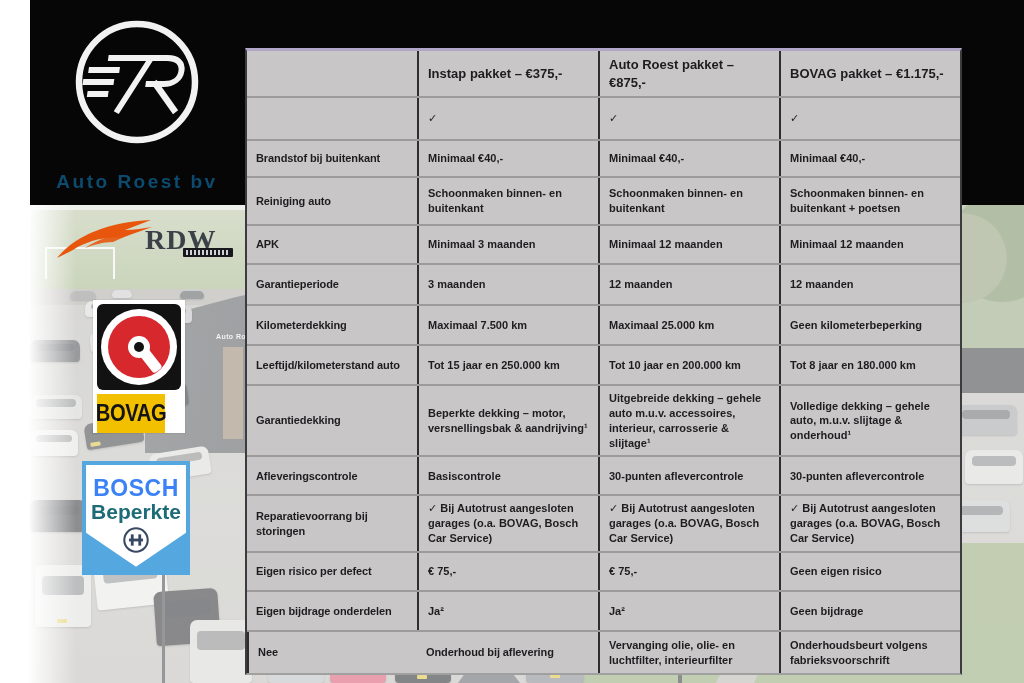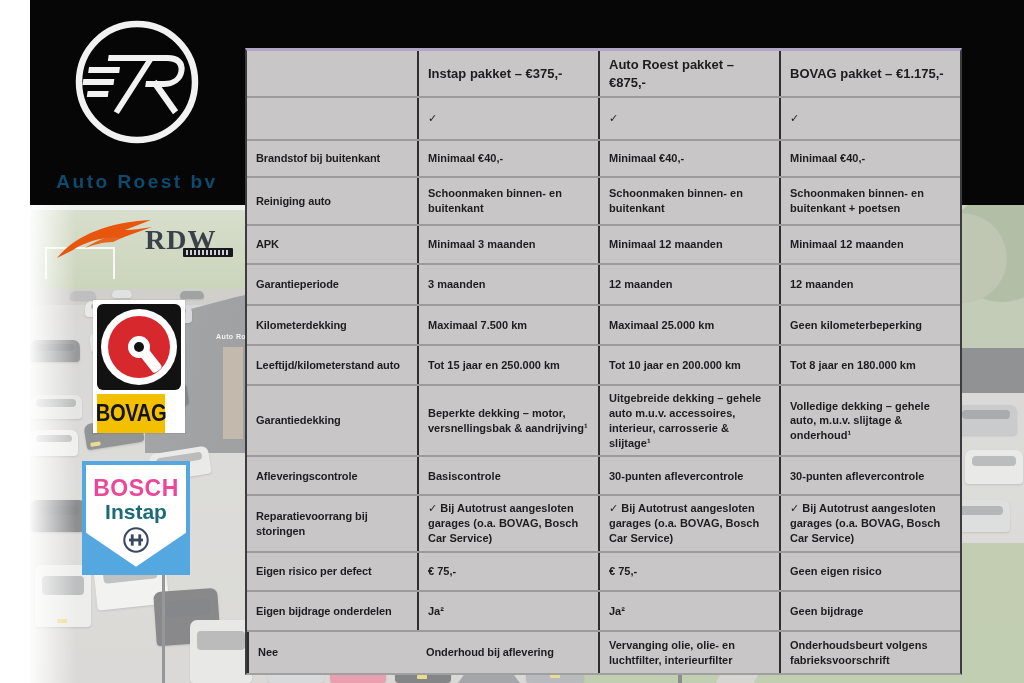--- a/index.html
+++ b/index.html
@@ -50,21 +50,21 @@
                  background:#ffffff;border-radius:50%;}
   .bovag-keyhead::after{content:"";position:absolute;left:6px;top:6px;width:10px;height:10px;
                  background:#121212;border-radius:50%;}
   .bovag-band{width:68px;height:39px;margin-top:4px;background:#f3c000;display:flex;align-items:center;justify-content:center;}
   .bovag-band span{font-size:23px;font-weight:700;color:#141414;transform:scaleX(0.88);letter-spacing:-0.5px;}
 
   
   .logo-bosch{position:absolute;left:82px;top:461px;width:108px;height:114px;z-index:3;background:#55a7e0;}
   .bosch-shield{position:absolute;left:4px;top:4px;width:100px;height:106px;background:#ffffff;
                 clip-path:polygon(0 0,100% 0,100% 64%,50% 96%,0 64%);text-align:center;}
-  .bosch-word{margin-top:10px;font-size:23px;font-weight:700;color:#ec4899;letter-spacing:0.5px;}
+  .bosch-word{margin-top:10px;font-size:23px;font-weight:700;color:#3b82f6;letter-spacing:0.5px;}
   .bosch-service{font-size:21px;font-weight:700;color:#1e6b78;margin-top:-2px;}
   .bosch-emblem{margin-top:1px;}
 
   
   .ptable{position:absolute;left:245px;top:48px;width:717px;z-index:4;background:#c9c6c7;
           border-left:2px solid #3c3c3e;border-right:2px solid #3c3c3e;
           border-top:3px solid #b2a6c6;border-bottom:2px solid #a0a0a0;color:#1d1d1f;}
   .t-row{display:grid;grid-template-columns:170px 181px 181px 181px;min-height:40px;}
   .t-row .cell{display:flex;align-items:center;padding:5px 10px 5px 9px;line-height:1.35;}
   .t-row .cell.val{border-left:2px solid #2f2d2f;font-size:11px;font-weight:700;}
@@ -191,21 +191,21 @@
       <div class="bovag-keyhead"></div>
     </div>
     <div class="bovag-band">
       <span>BOVAG</span>
     </div>
   </div>
 
   <div class="logo-bosch">
     <div class="bosch-shield">
       <div class="bosch-word">BOSCH</div>
-      <div class="bosch-service">Instap</div>
+      <div class="bosch-service">Beperkte</div>
       <svg class="bosch-emblem" width="30" height="30" viewBox="0 0 32 32">
         <circle cx="16" cy="16" r="12.5" fill="none" stroke="#394962" stroke-width="2.2"></circle>
         <rect x="10.5" y="10" width="3" height="12" fill="#394962"></rect>
         <rect x="18.5" y="10" width="3" height="12" fill="#394962"></rect>
         <rect x="8.5" y="14.5" width="15" height="3" fill="#394962"></rect>
       </svg>
     </div>
   </div>
 
   <div class="ptable">

